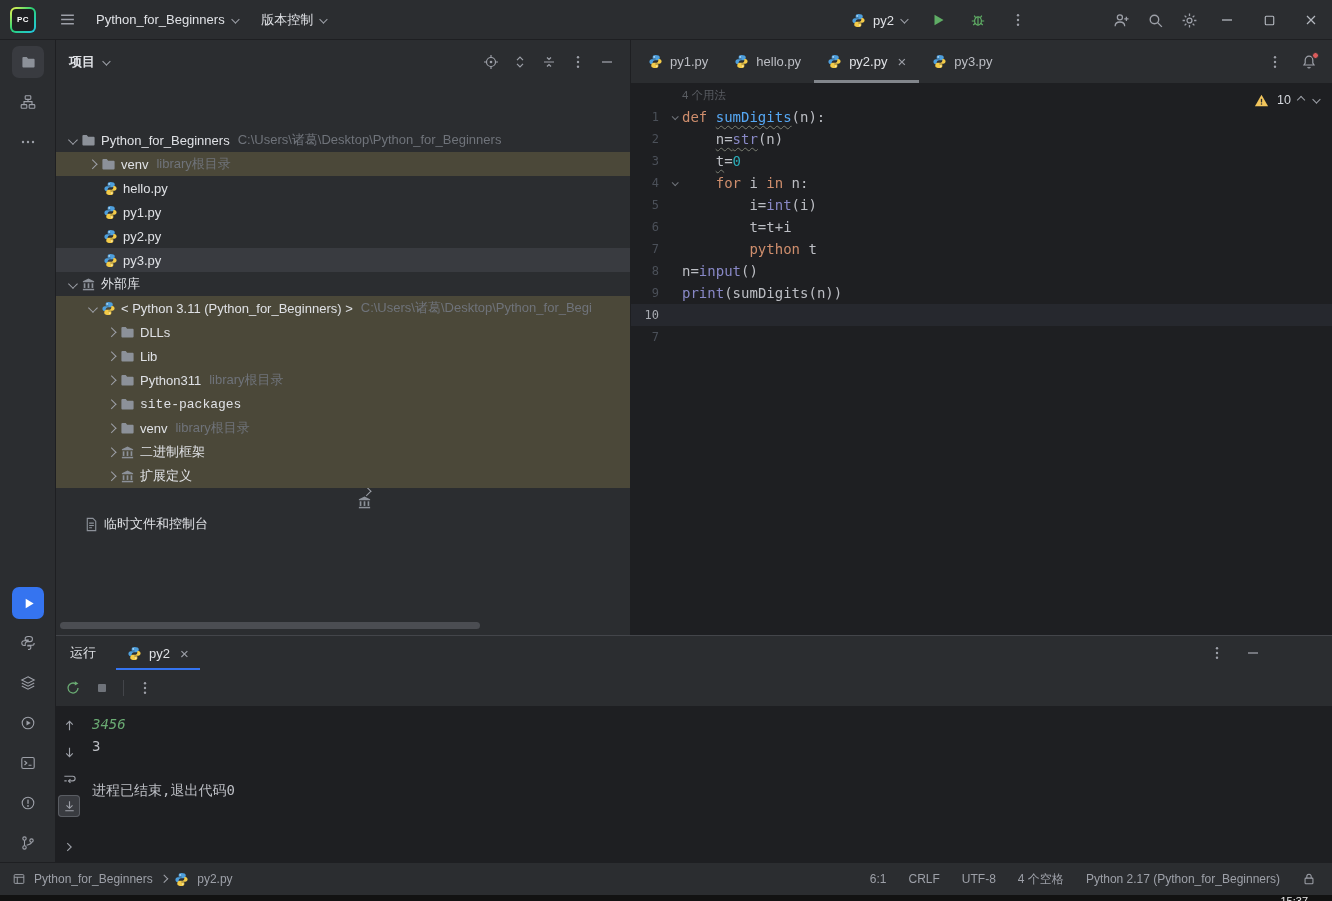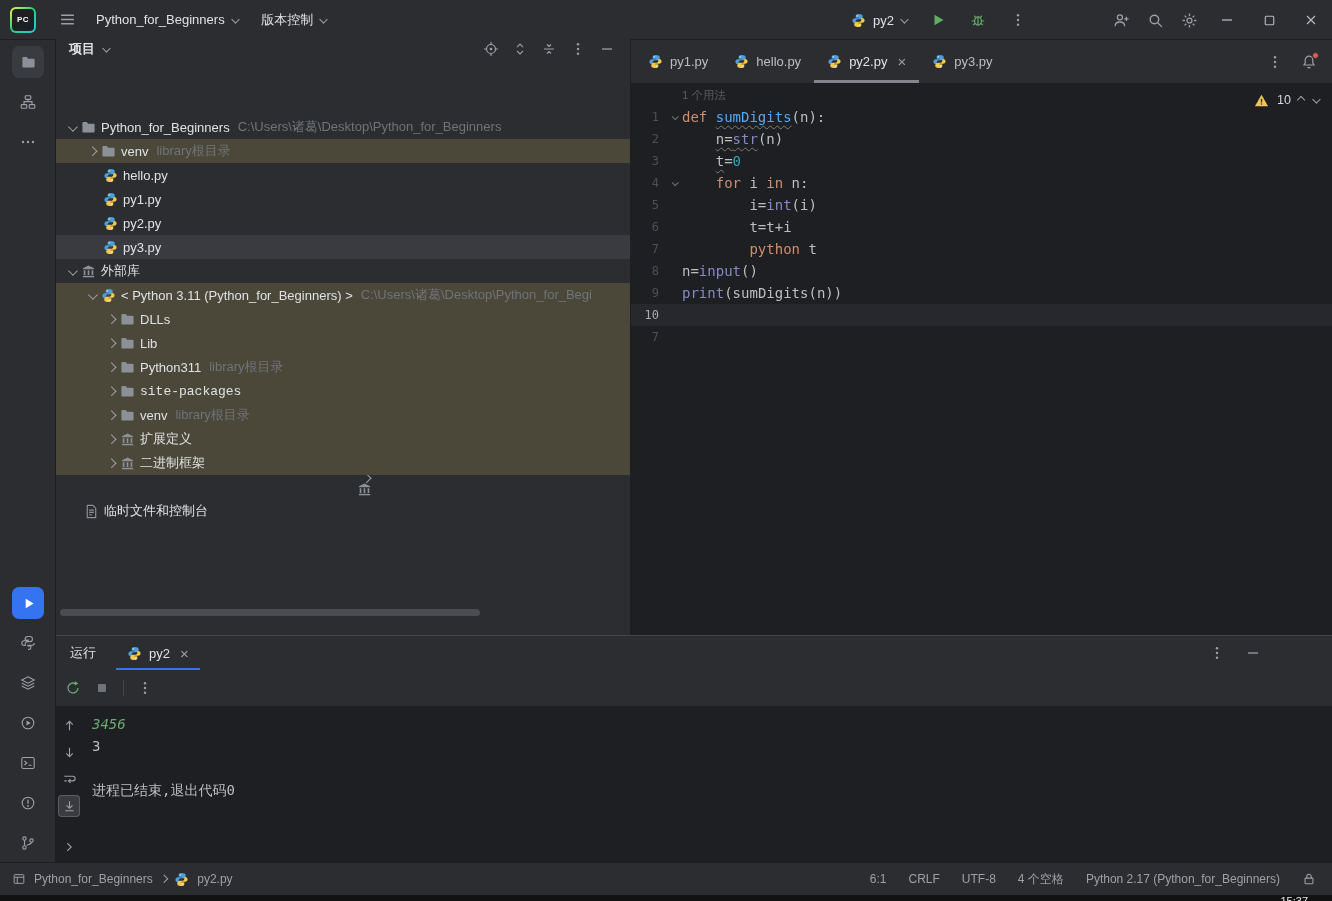--- a/index.html
+++ b/index.html
@@ -27,21 +27,21 @@
   .win-cluster{position:absolute;right:0;top:0;height:40px;display:flex;align-items:center;}
   .wbtn{width:42px;height:40px;display:flex;align-items:center;justify-content:center;color:#B4B8BF;cursor:pointer;}
 
   
   .leftstrip{position:absolute;left:0;top:40px;width:56px;bottom:39px;background:#2B2D30;border-right:1px solid #1E1F22;}
   .sbtn{position:absolute;left:12px;width:32px;height:32px;border-radius:7px;display:flex;align-items:center;justify-content:center;color:#9DA0A8;cursor:pointer;}
   .sbtn.active{background:#393B40;color:#CED0D6;}
   .sbtn.accent{background:#3574F0;color:#FFF;}
 
   
-  .project-panel{position:absolute;left:56px;top:27px;width:574px;height:595px;background:#2B2D30;overflow:hidden;}
+  .project-panel{position:absolute;left:56px;top:40px;width:574px;height:595px;background:#2B2D30;overflow:hidden;}
   .panel-head{height:44px;display:flex;align-items:center;padding:0 10px 0 13px;gap:8px;}
   .ph-title{font-size:13px;color:#DFE1E5;font-weight:bold;cursor:pointer;}
   .ph-actions{margin-left:auto;display:flex;gap:3px;align-items:center;}
   .pbtn{width:26px;height:26px;border-radius:5px;display:flex;align-items:center;justify-content:center;color:#9DA0A8;cursor:pointer;position:relative;}
   .tree{position:absolute;top:84px;padding-top:4px;left:0;right:0;bottom:16px;overflow:hidden;}
   .trow{height:24px;display:flex;align-items:center;font-size:13px;white-space:nowrap;overflow:hidden;color:#DFE1E5;cursor:pointer;}
   .trow .chevslot{width:17px;flex:none;display:flex;align-items:center;justify-content:center;}
   .trow .ticon{width:20px;flex:none;display:flex;align-items:center;}
   .trow .tlabel{flex:none;}
   .trow .hint{color:#6F737A;margin-left:8px;}
@@ -532,38 +532,38 @@
             <svg viewBox="0 0 16 16" width="15" height="15">
               <g fill="#8C9199">
                 <path d="M8 1.5 14 4.5v1.2H2V4.5z"></path>
                 <rect x="2.9" y="6.7" width="1.8" height="5"></rect>
                 <rect x="7.1" y="6.7" width="1.8" height="5"></rect>
                 <rect x="11.3" y="6.7" width="1.8" height="5"></rect>
                 <rect x="2" y="12.6" width="12" height="1.6"></rect>
               </g>
             </svg>
           </span>
-          <span class="tlabel">扩展定义</span>
+          <span class="tlabel">二进制框架</span>
         </div>
         <div class="trow bg-lib" style="padding-left: 47px;">
           <span class="chevslot">
             <span class="chev r"></span>
           </span>
           <span class="ticon">
             <svg viewBox="0 0 16 16" width="15" height="15">
               <g fill="#8C9199">
                 <path d="M8 1.5 14 4.5v1.2H2V4.5z"></path>
                 <rect x="2.9" y="6.7" width="1.8" height="5"></rect>
                 <rect x="7.1" y="6.7" width="1.8" height="5"></rect>
                 <rect x="11.3" y="6.7" width="1.8" height="5"></rect>
                 <rect x="2" y="12.6" width="12" height="1.6"></rect>
               </g>
             </svg>
           </span>
-          <span class="tlabel">二进制框架</span>
+          <span class="tlabel">扩展定义</span>
         </div>
         <div class="trow" style="padding-left: 47px; flex-direction: column;">
           <span class="chevslot">
             <span class="chev r"></span>
           </span>
           <span class="ticon">
             <svg viewBox="0 0 16 16" width="15" height="15">
               <g fill="#8C9199">
                 <path d="M8 1.5 14 4.5v1.2H2V4.5z"></path>
                 <rect x="2.9" y="6.7" width="1.8" height="5"></rect>
@@ -660,21 +660,21 @@
             </span>
           <span class="bell-dot"></span>
         </div>
       </div>
     </div>
     <div class="editor-body">
       <div class="codewrap">
           <div class="erow">
             <span class="gut"></span>
             <span class="fold"></span>
-            <span class="ct inlay">1 个用法</span>
+            <span class="ct inlay">4 个用法</span>
           </div>
           <div class="erow">
             <span class="gut">1</span>
             <span class="fold">
               <span class="chev d sm"></span>
             </span>
             <span class="ct"><span class="tk-kw">def </span><span class="tk-fn wavy">sumDigits</span><span>(n):</span></span>
           </div>
           <div class="erow">
             <span class="gut">2</span>

